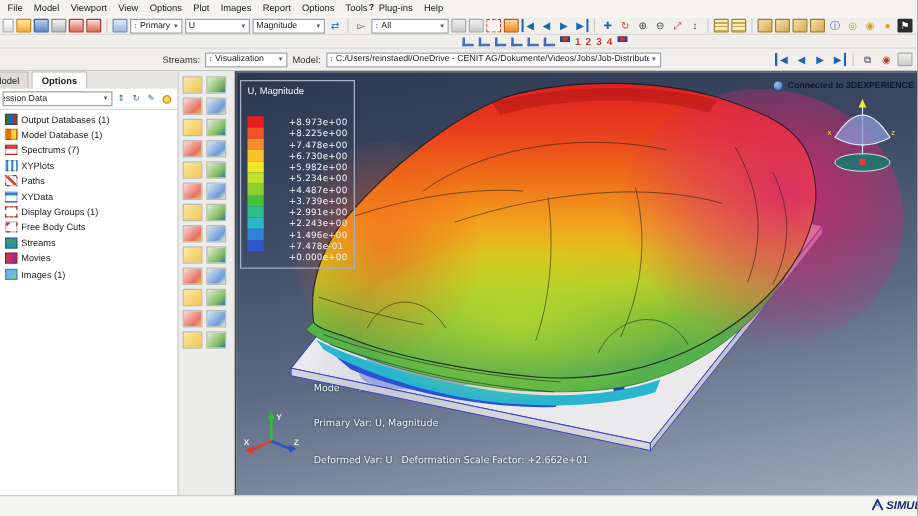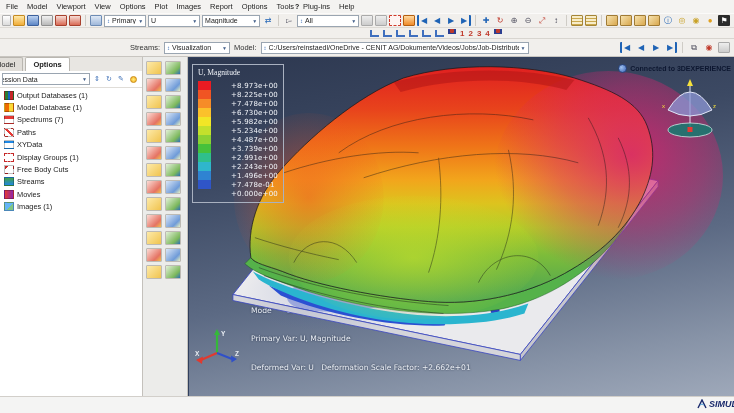--- a/index.html
+++ b/index.html
@@ -83,21 +83,21 @@
   .icn:nth-of-type(4n+1){background:linear-gradient(135deg,#fdeaa9,#f0c34e);}
   .icn:nth-of-type(4n+2){background:linear-gradient(135deg,#e2f0d8,#7cb85c 70%,#2f6fb8);}
   .icn:nth-of-type(4n+3){background:linear-gradient(135deg,#fbdcd6,#e57363 70%,#f2c14e);}
   .icn:nth-of-type(4n){background:linear-gradient(135deg,#dae6f7,#6f9bd8 70%,#e8f0c0);}
 
   
   .viewport{position:relative;flex:1;border-top:1px solid #31405e;border-left:1px solid #31405e;
     background:linear-gradient(170deg,#2d3850 0%,#3c4963 30%,#5c6a84 60%,#8793a7 85%,#9fa9ba 100%);overflow:hidden;}
   .scene{position:absolute;inset:0;z-index:2;}
   .legend{position:absolute;left:3px;top:6px;z-index:3;border:1px solid #a9b1c0;padding:3px 5px 4px 5px;color:#f2f5fa;}
-  .legend-title{font-size:7.6px;margin-bottom:4px;font-family:Liberation Serif, serif;}
+  .legend-title{font-size:7.6px;margin-bottom:16px;font-family:Liberation Sans, sans-serif;}
   .legend-row{display:flex;align-items:center;height:9px;gap:4px;}
   .sw{width:13px;height:9px;flex:0 0 auto;}
   .lv{font-size:7px;font-family:"DejaVu Sans",sans-serif;letter-spacing:.2px;margin-left:16px;}
   .connected{position:absolute;top:6px;right:3px;z-index:3;display:flex;align-items:center;gap:3px;
     font-size:7px;font-weight:bold;color:#0d1730;}
   .globe{width:9px;height:9px;border-radius:50%;background:radial-gradient(circle at 35% 35%,#9fc1ef,#3a62b5);border:1px solid #27457f;}
   .compass{position:absolute;top:20px;right:14px;z-index:3;}
   .triad{position:absolute;left:6px;bottom:26px;z-index:3;}
   .status-block{position:absolute;left:62px;bottom:6px;z-index:1;color:#eef2f8;
     font-family:"DejaVu Sans",sans-serif;font-size:7.6px;line-height:9.5px;white-space:pre;
@@ -265,20 +265,24 @@
           <div class="tree-row" data-name="tree-item">
             <span class="t-ico" data-name="model-db-icon"></span>
             <span data-name="tree-item-label">Model Database (1)</span>
           </div>
 
           <div class="tree-row" data-name="tree-item">
             <span class="t-ico" data-name="spectrum-icon"></span>
             <span data-name="tree-item-label">Spectrums (7)</span>
           </div>
 
+          <div class="tree-row" data-name="tree-item">
+            <span class="t-ico" data-name="xyplot-icon"></span>
+            <span data-name="tree-item-label">XYPlots</span>
+          </div>
 
           <div class="tree-row" data-name="tree-item">
             <span class="t-ico" data-name="paths-icon"></span>
             <span data-name="tree-item-label">Paths</span>
           </div>
 
           <div class="tree-row" data-name="tree-item">
             <span class="t-ico" data-name="xydata-icon"></span>
             <span data-name="tree-item-label">XYData</span>
           </div>

